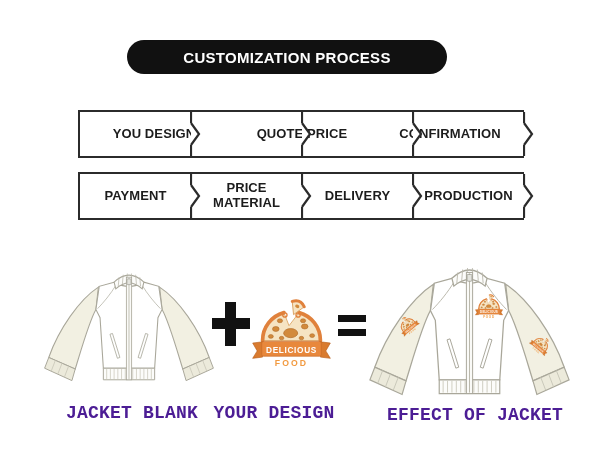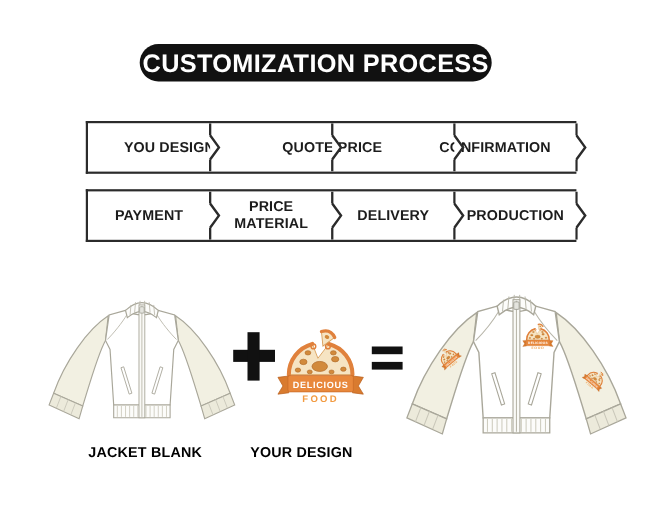--- a/index.html
+++ b/index.html
@@ -2,21 +2,21 @@
 <html><head>
 <meta charset="utf-8">
 <style>
   html,body{margin:0;padding:0;background:#fff;}
   #page{position:relative;width:600px;height:465px;background:#ffffff;overflow:hidden;
         font-family:"Liberation Sans",sans-serif;}
 
   
   .banner{position:absolute;left:127px;top:40px;width:320px;height:34px;background:#111111;
           border-radius:17px;color:#ffffff;display:flex;align-items:center;justify-content:center;
-          font-weight:700;font-size:23px;letter-spacing:.3px;white-space:nowrap;}
+          font-weight:700;font-size:15px;letter-spacing:.3px;white-space:nowrap;}
 
   
   .prow{position:absolute;left:78px;width:444px;height:44px;border:2px solid #2b2b2b;
         border-right:none;display:flex;background:#fff;}
   .prow-1{top:110px;} .prow-2{top:172px;}
   .cell{flex:1 1 0;display:flex;align-items:center;justify-content:center;text-align:center;
         font-weight:700;font-size:13px;color:#1c1c1c;line-height:1.12;letter-spacing:.1px;
         padding:0 6px;}
   .sep{position:absolute;top:0;width:14px;height:44px;pointer-events:none;}
   .sep-1{left:110px;} .sep-2{left:221px;} .sep-3{left:332px;} .sep-4{left:443px;}
@@ -24,22 +24,22 @@
   
   .jacket1{position:absolute;left:38px;top:258px;}
   .jacket2{position:absolute;left:362px;top:250px;}
   .logo-big{position:absolute;left:250px;top:291px;}
   .plus{position:absolute;left:212px;top:302px;width:38px;height:44px;}
   .plus .h{position:absolute;left:0;top:16px;width:38px;height:11px;background:#111;}
   .plus .v{position:absolute;left:13px;top:0;width:11px;height:44px;background:#111;}
   .equals{position:absolute;left:338px;top:315px;width:28px;height:21px;}
   .equals .b1,.equals .b2{position:absolute;left:0;width:28px;height:7px;background:#111;}
   .equals .b1{top:0;} .equals .b2{top:14px;}
-  .caption{position:absolute;transform:translateX(-50%);font-weight:700;font-size:13px;
-           color:#000000;letter-spacing:.2px;white-space:nowrap;}
+  .caption{position:absolute;transform:translateX(-50%);font-weight:700;font-size:18px;
+           color:#4c1d95;letter-spacing:.2px;white-space:nowrap;font-family:Liberation Mono, monospace;}
   .cap-left{left:132px;top:403px;} .cap-mid{left:274px;top:403px;} .cap-right{left:475px;top:405px;}
 
   svg text{font-family:"Liberation Sans",sans-serif;}
 </style>
 </head>
 <body>
 
 <div id="page">
 
   <svg width="0" height="0" style="position:absolute" aria-hidden="true">
@@ -179,14 +179,15 @@
 
   <svg class="jacket2" width="215" height="166" viewBox="0 0 220 170">
     <use href="#jacket"></use>
     <use href="#pizza-logo" x="-15" y="-13.8" width="30" height="27.6" transform="translate(130,56)"></use>
     <use href="#pizza-logo" x="-11" y="-10.1" width="22" height="20.2" transform="translate(46,76) rotate(-40)"></use>
     <use href="#pizza-logo" x="-11" y="-10.1" width="22" height="20.2" transform="translate(184,96) rotate(40)"></use>
   </svg>
 
   <div class="caption cap-left">JACKET BLANK</div>
   <div class="caption cap-mid">YOUR DESIGN</div>
+  <div class="caption cap-right">EFFECT OF JACKET</div>
 
 </div>
 
 </body></html>

